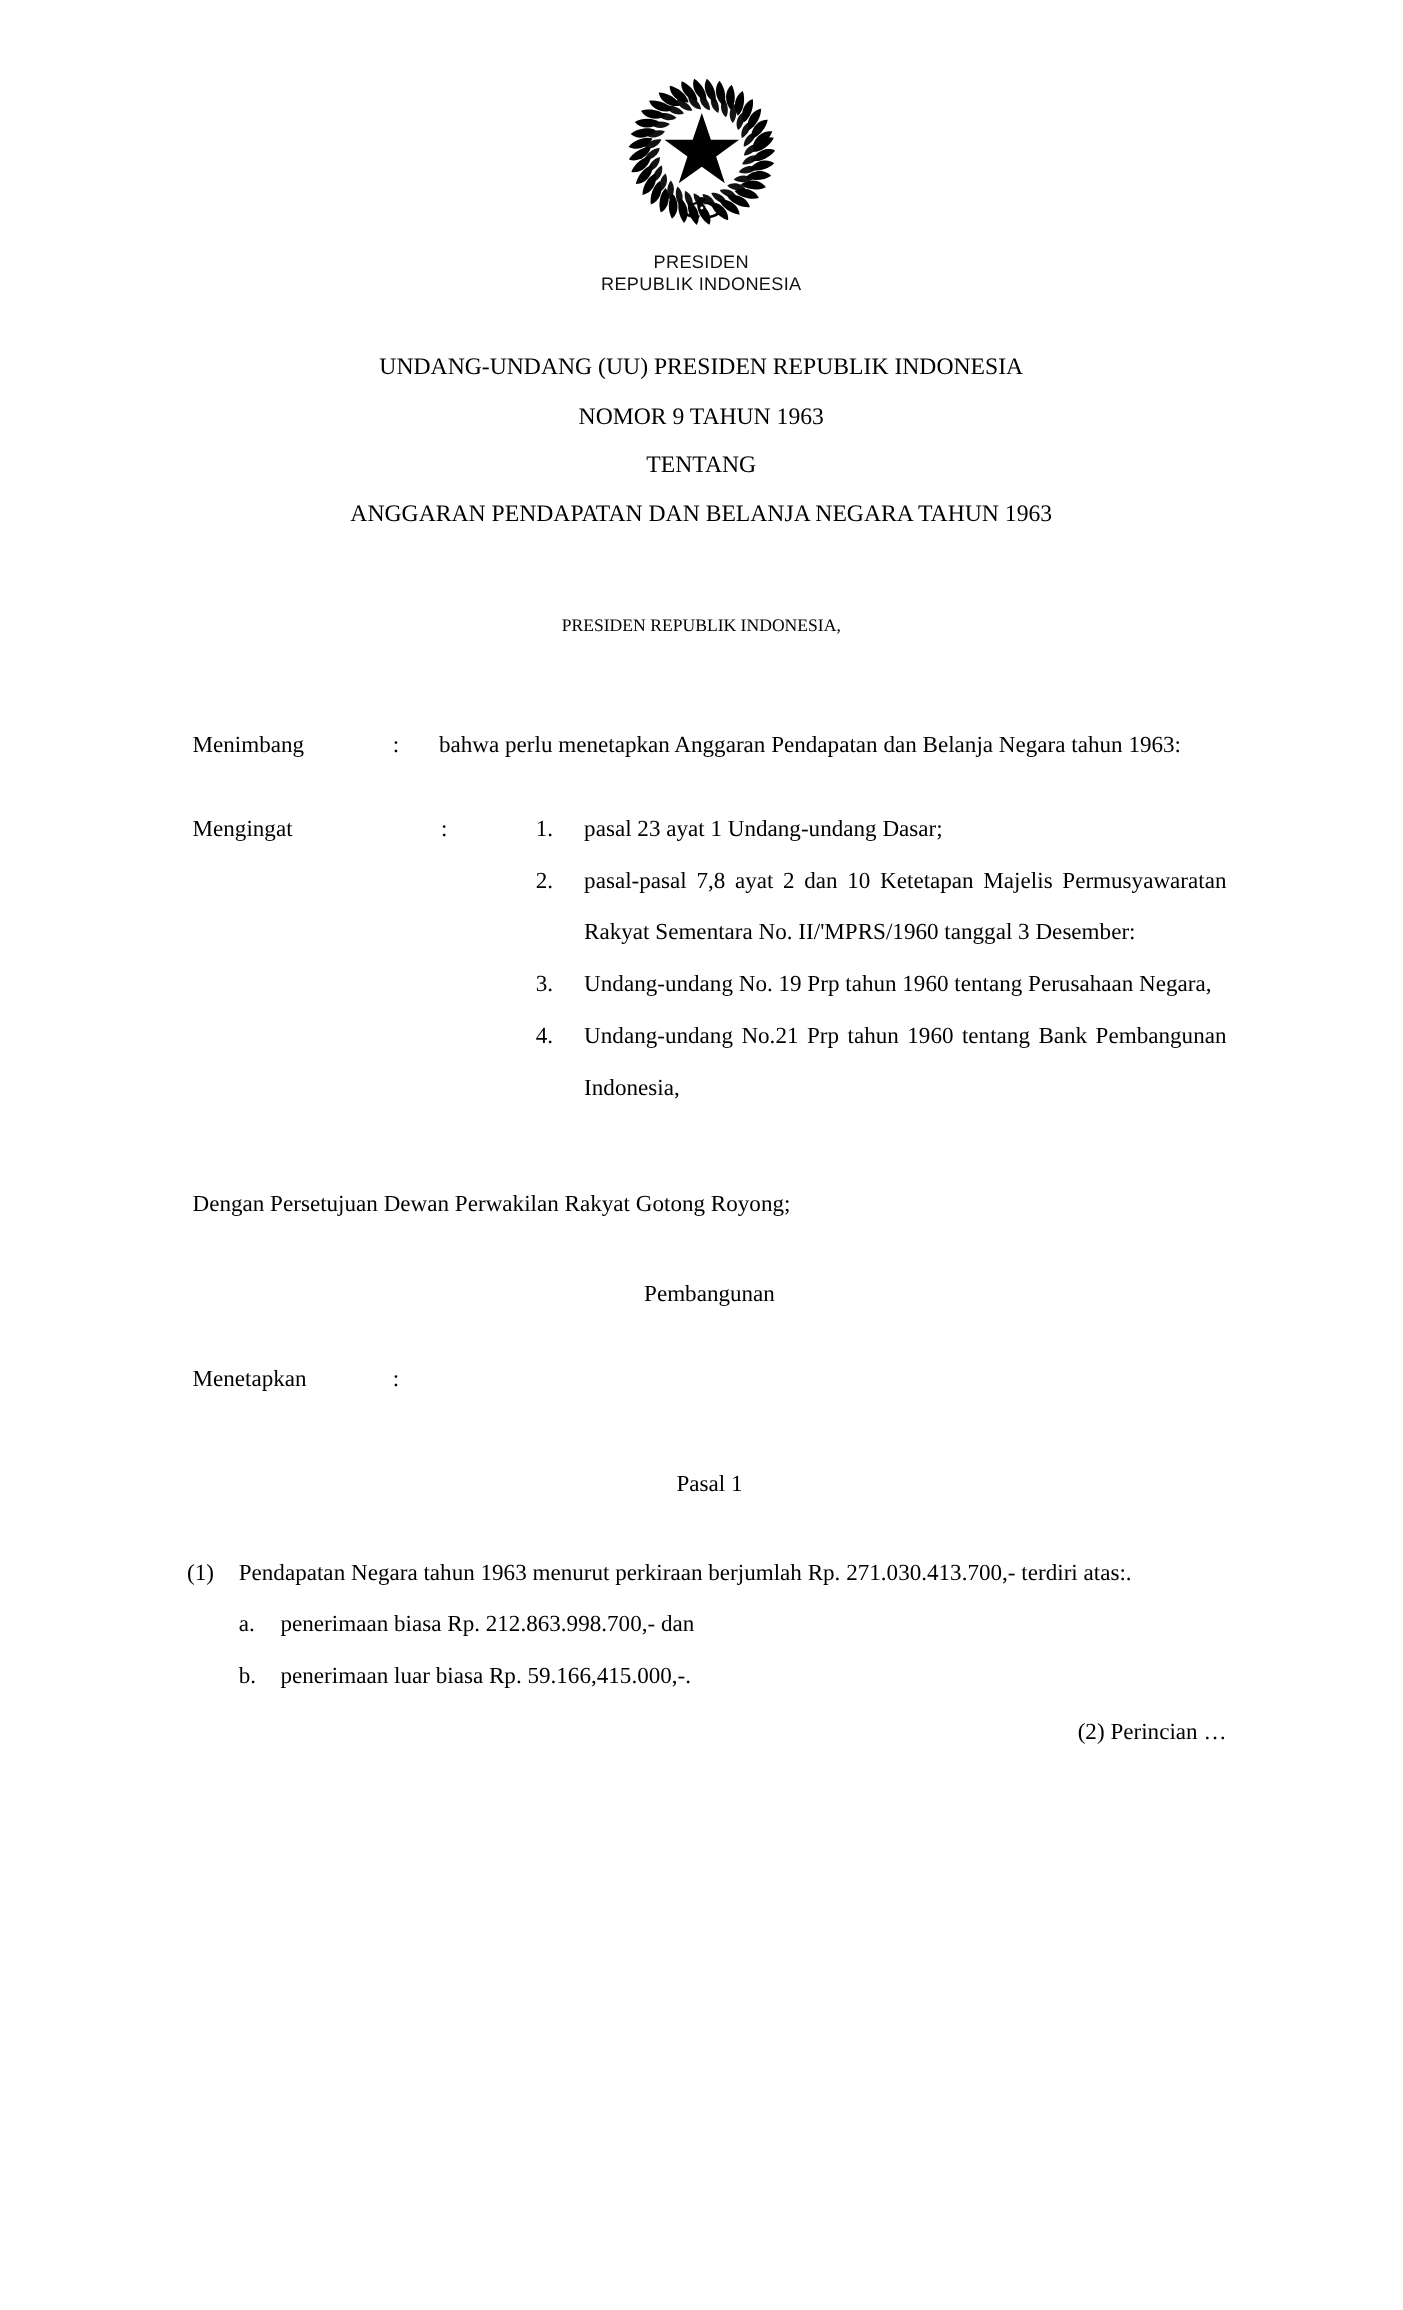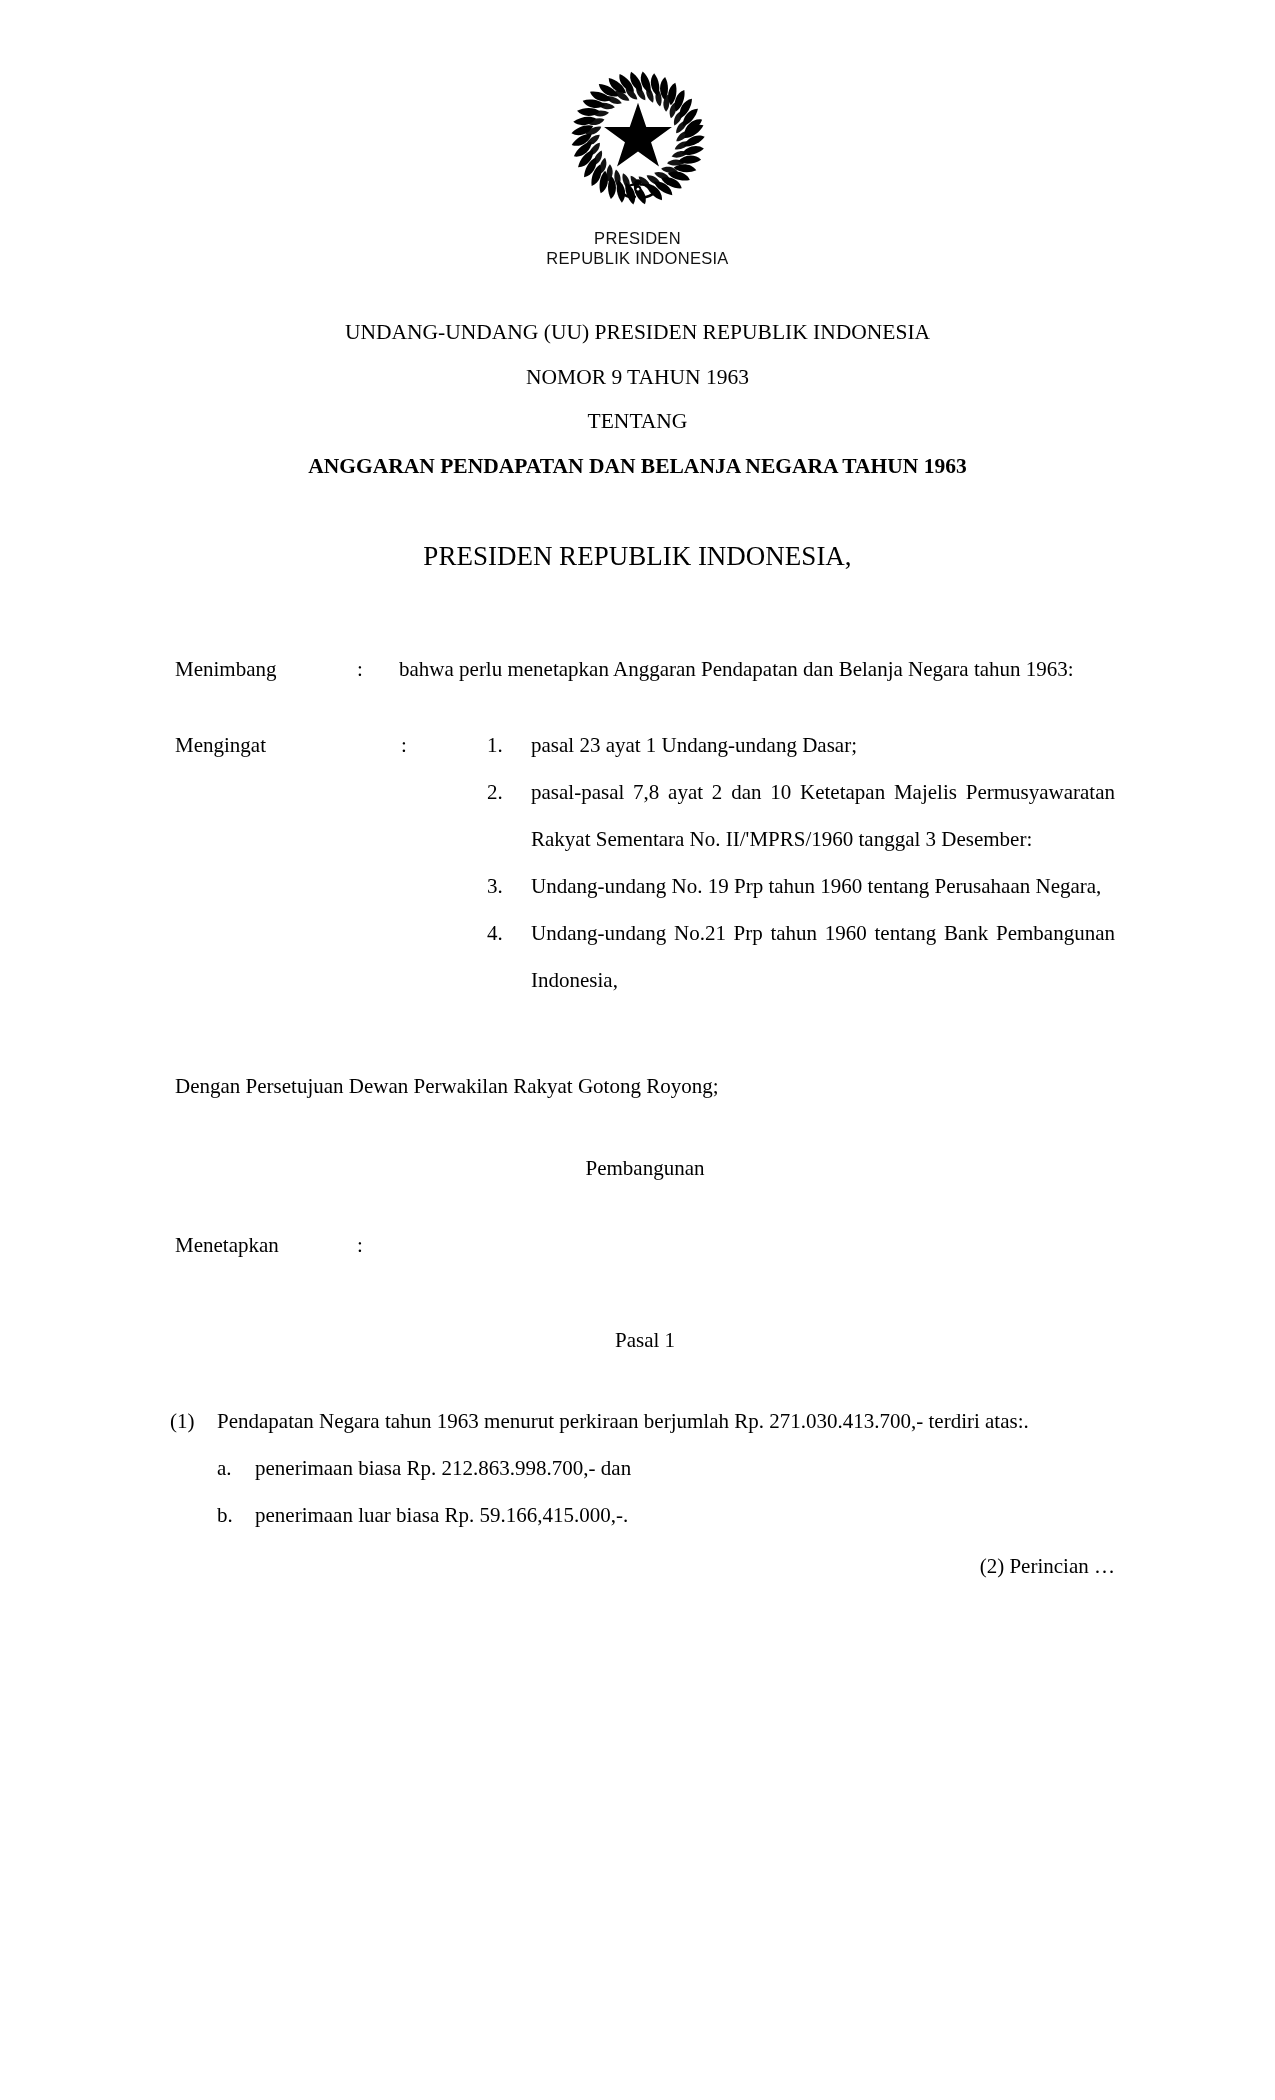--- a/index.html
+++ b/index.html
@@ -52,26 +52,26 @@
   .title-block {
     margin-top: 54px;
     text-align: center;
   }
   .title-line {
     font-size: 21.5px;
     line-height: 1.0;
     margin-bottom: 23px;
     white-space: nowrap;
   }
-  .title-line:last-child { margin-bottom: 12px; font-weight: bold; }
+  .title-line:last-child { margin-bottom: 12px; }
 
   .enacting-line {
-    margin-top: 66px;
+    margin-top: 84px;
     text-align: center;
-    font-size: 27px;
+    font-size: 16px;
     line-height: 1.0;
   }
 
   
   .body-area {
     margin-top: 76px;
     padding-left: 175px;
     padding-right: 160px;
     font-size: 21px;
     line-height: 47px;

